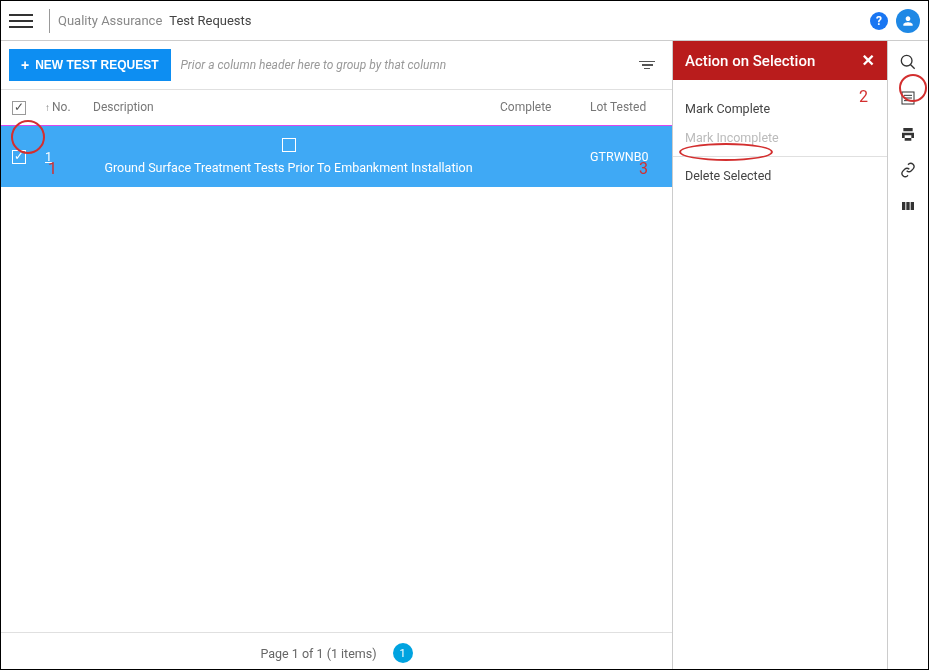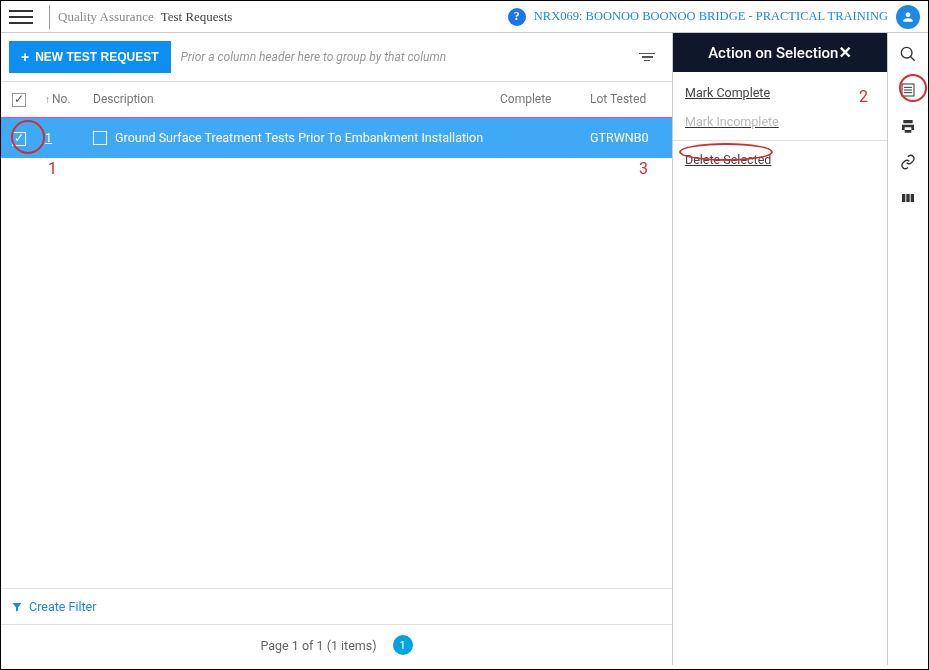--- a/index.html
+++ b/index.html
@@ -1,18 +1,18 @@
 <!DOCTYPE html>
 <html><head>
   <meta charset="utf-8">
   <style>
     * { box-sizing: border-box; margin: 0; padding: 0; }
     body { font-family: -apple-system, BlinkMacSystemFont, 'Segoe UI', Roboto, Arial, sans-serif; font-size: 13px; color: #333; width: 929px; height: 670px; border: 1px solid #000; overflow: hidden; position: relative; }
     
-    .topbar { display: flex; align-items: center; height: 32px; border-bottom: 1px solid #ccc; padding: 0 8px; font-family: Liberation Serif, serif; }
+    .topbar { display: flex; align-items: center; height: 40px; border-bottom: 1px solid #ccc; padding: 0 8px; }
     .hamburger { width: 24px; height: 24px; cursor: pointer; display: flex; flex-direction: column; justify-content: center; gap: 4px; margin-right: 8px; }
     .hamburger span { height: 2px; background: #333; width: 100%; }
     .divider-v { width: 1px; height: 24px; background: #999; margin: 0 8px; }
     .breadcrumb { font-size: 13px; color: #444; }
     .breadcrumb .light { color: #888; margin-right: 4px; }
     .top-right { margin-left: auto; display: flex; align-items: center; gap: 8px; }
     .help-icon { width: 18px; height: 18px; border-radius: 50%; background: #1976f2; color: #fff; display: flex; align-items: center; justify-content: center; font-size: 12px; font-weight: bold; }
     .project-link { color: #1e88e5; font-weight: 500; font-size: 12.5px; }
     .avatar { width: 24px; height: 24px; border-radius: 50%; background: #1e88e5; display: flex; align-items: center; justify-content: center; }
     .avatar svg { fill: #fff; }
@@ -35,33 +35,33 @@
     .sort-arrow { font-size: 10px; margin-right: 2px; }
     .chk { width: 14px; height: 14px; border: 1px solid #999; display: inline-block; vertical-align: middle; position: relative; cursor: pointer; background:#fff; }
     .chk.checked::after { content: '✓'; position: absolute; top: -2px; left: 1px; font-size: 12px; color: #555; }
 
     tbody tr.sel { background: #3fa9f5; color: #fff; }
     tbody td { padding: 12px 8px; font-size: 12.5px; }
     tbody td.cb { text-align: center; }
     tbody .chk { border-color: #fff; background: transparent; }
     tbody .chk.checked::after { color: #fff; }
     tbody .rownum { text-decoration: underline; cursor: pointer; }
-    .desc-cell { display: flex; align-items: center; gap: 8px; }
+    .desc-cell { display: flex; align-items: center; gap: 8px; flex-direction: column; }
     .desc-cell .chk { border-color: #fff; }
 
     .table-footer { margin-top: auto; }
     .create-filter { padding: 10px; display: flex; align-items: center; gap: 6px; border-top: 1px solid #e0e0e0; color: #1e88e5; font-size: 12.5px; cursor: pointer; }
     .create-filter .funnel { width: 12px; height: 12px; }
     .pager { padding: 10px; border-top: 1px solid #e0e0e0; display: flex; align-items: center; justify-content: center; gap: 16px; color: #666; font-size: 12.5px; }
     .page-badge { width: 20px; height: 20px; border-radius: 50%; background: #00a3e0; color: #fff; display: flex; align-items: center; justify-content: center; font-size: 11px; }
 
     .panel { width: 215px; display: flex; flex-direction: column; border-right: 1px solid #ccc; }
-    .panel-head { background: #0f172a; color: #fff; display: flex; align-items: center; justify-content: center; padding: 10px 12px; font-size: 15px; font-weight: 500; }
+    .panel-head { background: #b91c1c; color: #fff; display: flex; align-items: center; justify-content: space-between; padding: 10px 12px; font-size: 15px; font-weight: 500; }
     .panel-close { cursor: pointer; font-size: 16px; font-weight: bold; }
-    .action-list { padding: 6px 0; text-decoration: underline; }
+    .action-list { padding: 14px 0; }
     .action-item { padding: 7px 12px; font-size: 12.5px; color: #444; cursor: pointer; }
     .action-item.disabled { color: #bbb; cursor: default; }
     .action-sep { height: 1px; background: #e0e0e0; margin: 4px 0; }
 
     .rail { width: 40px; display: flex; flex-direction: column; align-items: center; gap: 18px; padding-top: 12px; }
     .rail-icon { width: 18px; height: 18px; cursor: pointer; display:flex; align-items:center; justify-content:center; color:#333; }
 
     .annot { position: absolute; color: #d32f2f; font-size: 16px; pointer-events: none; }
     .circ { position: absolute; border: 2px solid #d32f2f; border-radius: 50%; pointer-events: none; }
     .oval { position: absolute; border: 2px solid #d32f2f; border-radius: 50%/50%; pointer-events:none; }
@@ -75,21 +75,20 @@
       <span></span>
       <span></span>
     </div>
   <div class="divider-v"></div>
   <div class="breadcrumb">
     <span class="light">Quality Assurance</span>
     <span>Test Requests</span>
   </div>
   <div class="top-right">
     <div class="help-icon">?</div>
-    <div class="project-link">NRX069: BOONOO BOONOO BRIDGE - PRACTICAL TRAINING</div>
     <div class="avatar">
       <svg viewBox="0 0 24 24" width="14" height="14">
           <path d="M12 12c2.2 0 4-1.8 4-4s-1.8-4-4-4-4 1.8-4 4 1.8 4 4 4zm0 2c-2.7 0-8 1.3-8 4v2h16v-2c0-2.7-5.3-4-8-4z"></path>
         </svg>
     </div>
   </div>
 </div>
 
 <div class="main">
   <div class="content">
@@ -126,26 +125,20 @@
               <span>Ground Surface Treatment Tests Prior To Embankment Installation</span>
             </div>
           </td>
           <td></td>
           <td>GTRWNB0</td>
         </tr>
       </tbody>
     </table>
 
     <div class="table-footer">
-      <div class="create-filter">
-        <svg class="funnel" viewBox="0 0 24 24">
-            <path fill="#1e88e5" d="M3 4h18l-7 9v6l-4 2v-8z"></path>
-          </svg>
-        <span>Create Filter</span>
-      </div>
       <div class="pager">
         <span>Page 1 of 1 (1 items)</span>
         <span class="page-badge">1</span>
       </div>
     </div>
   </div>
 
   <div class="panel">
     <div class="panel-head">
       <span>Action on Selection</span>

